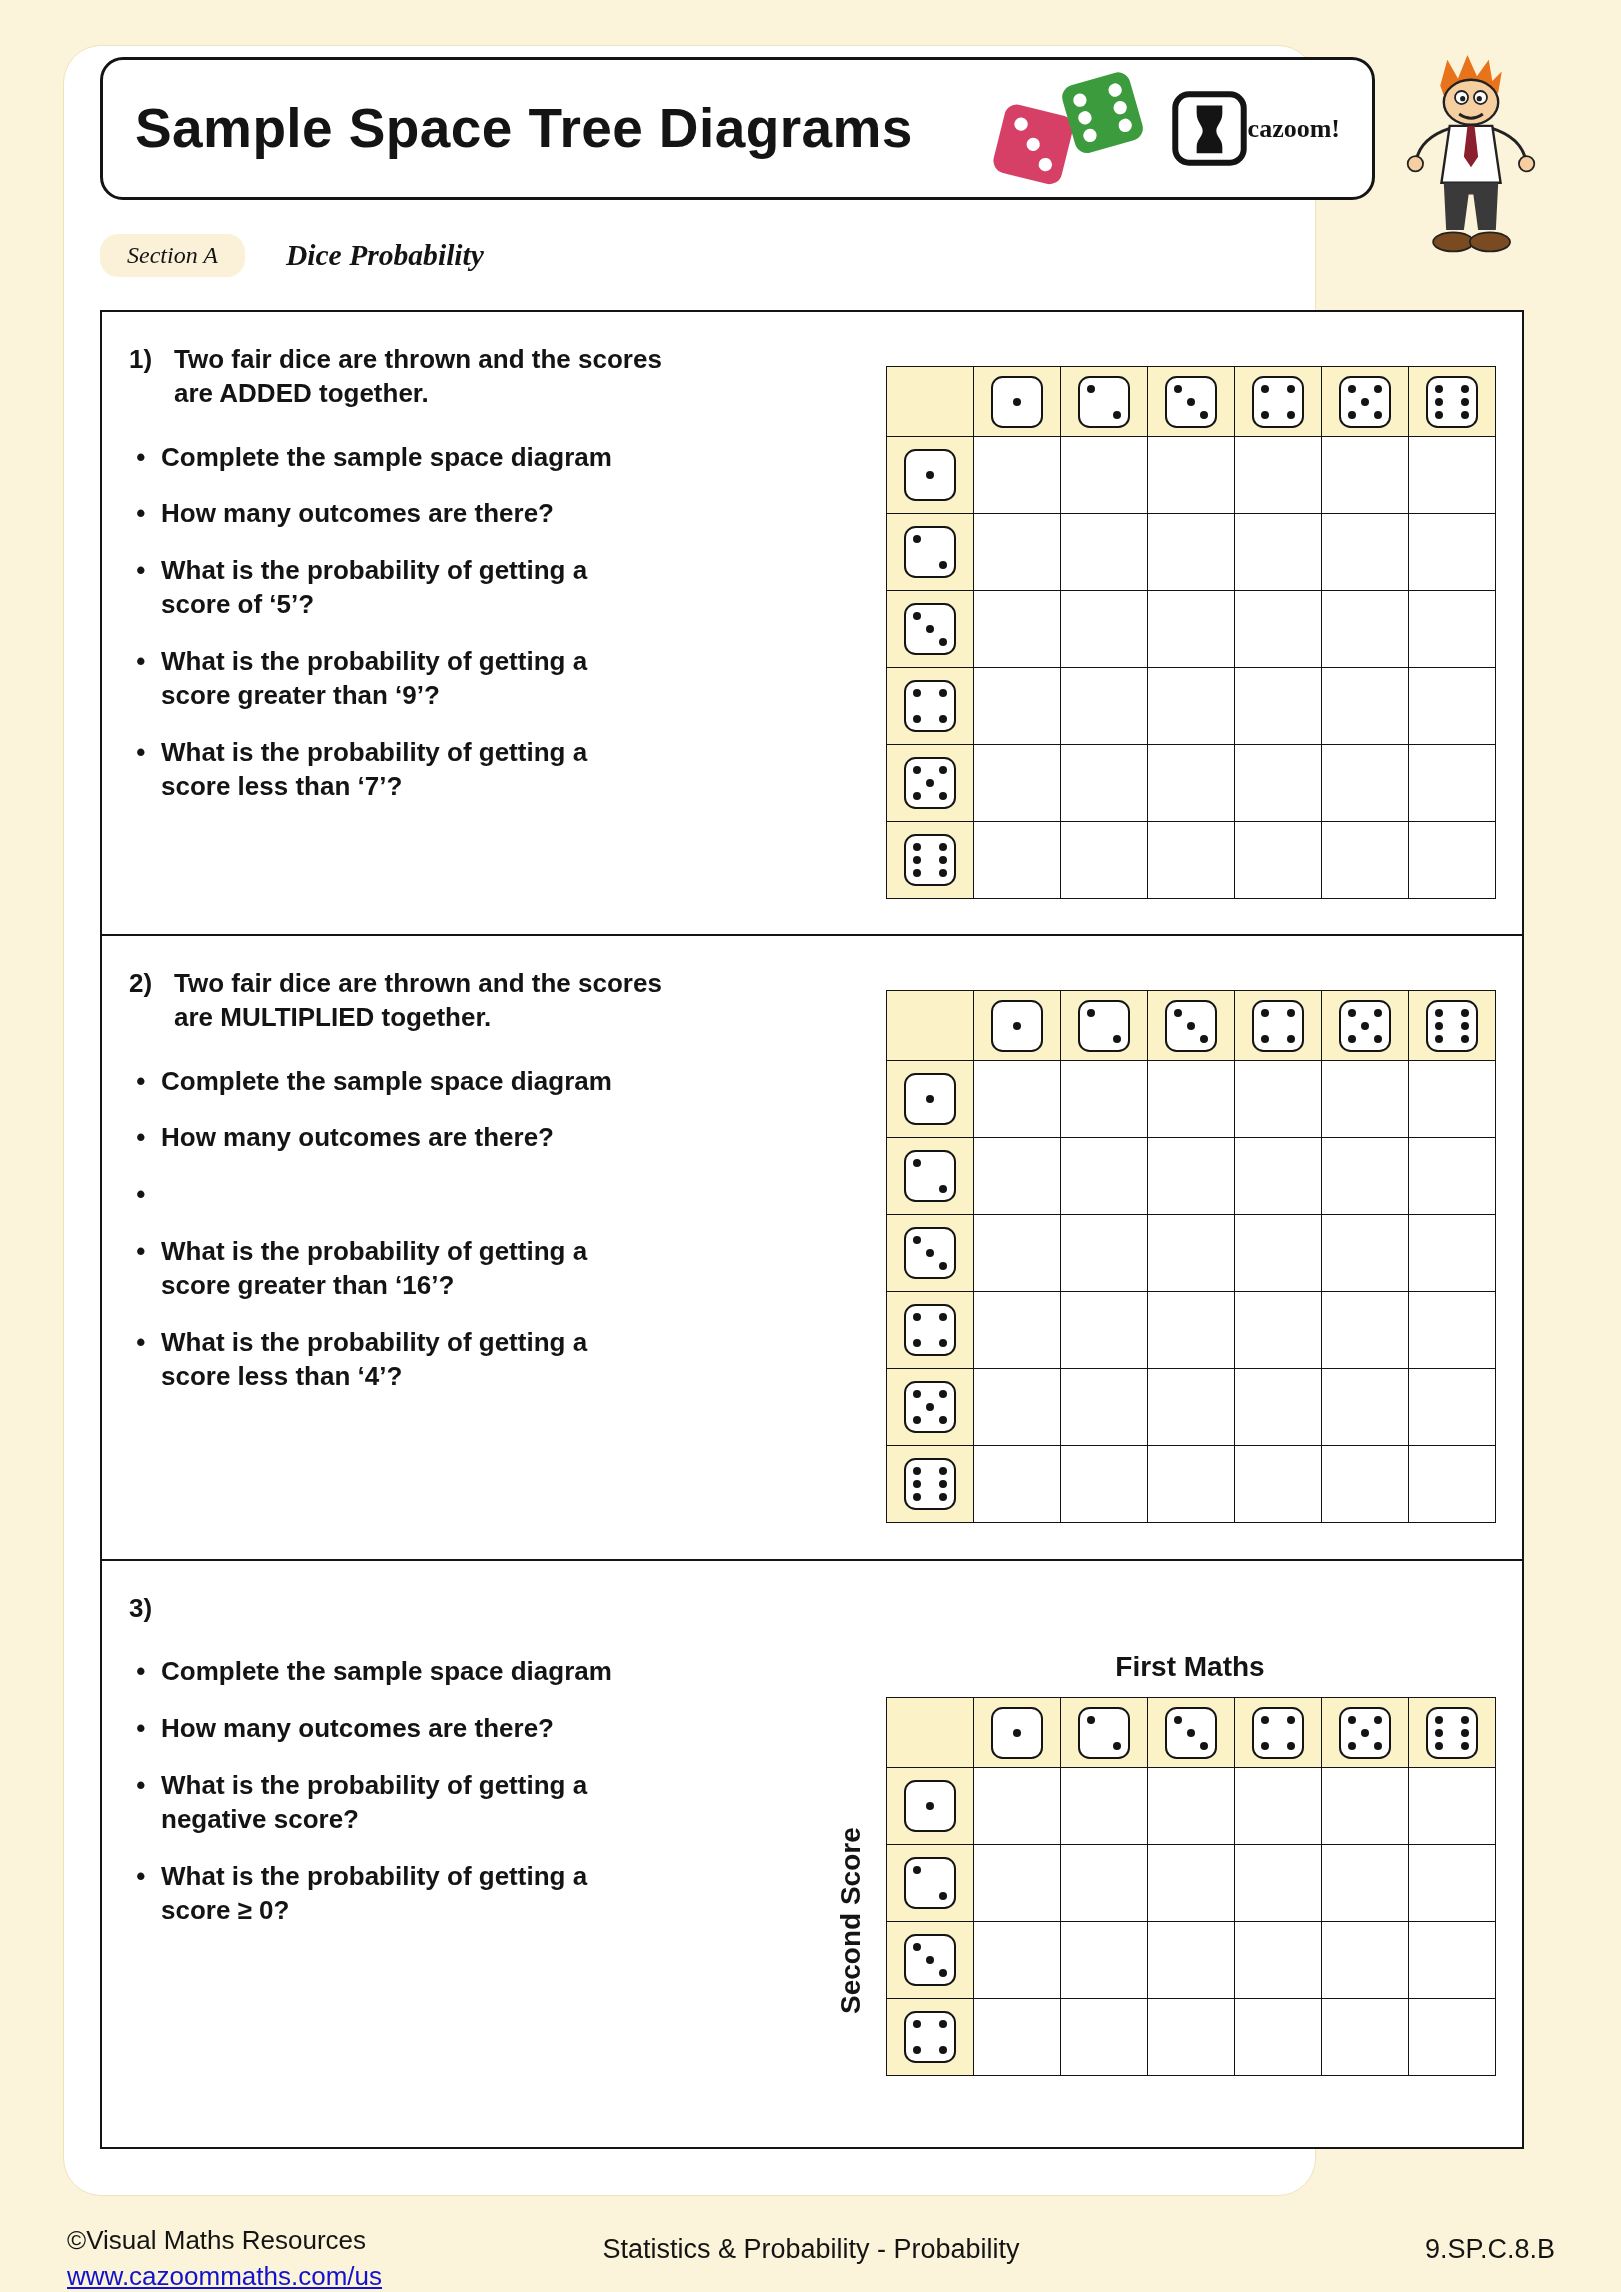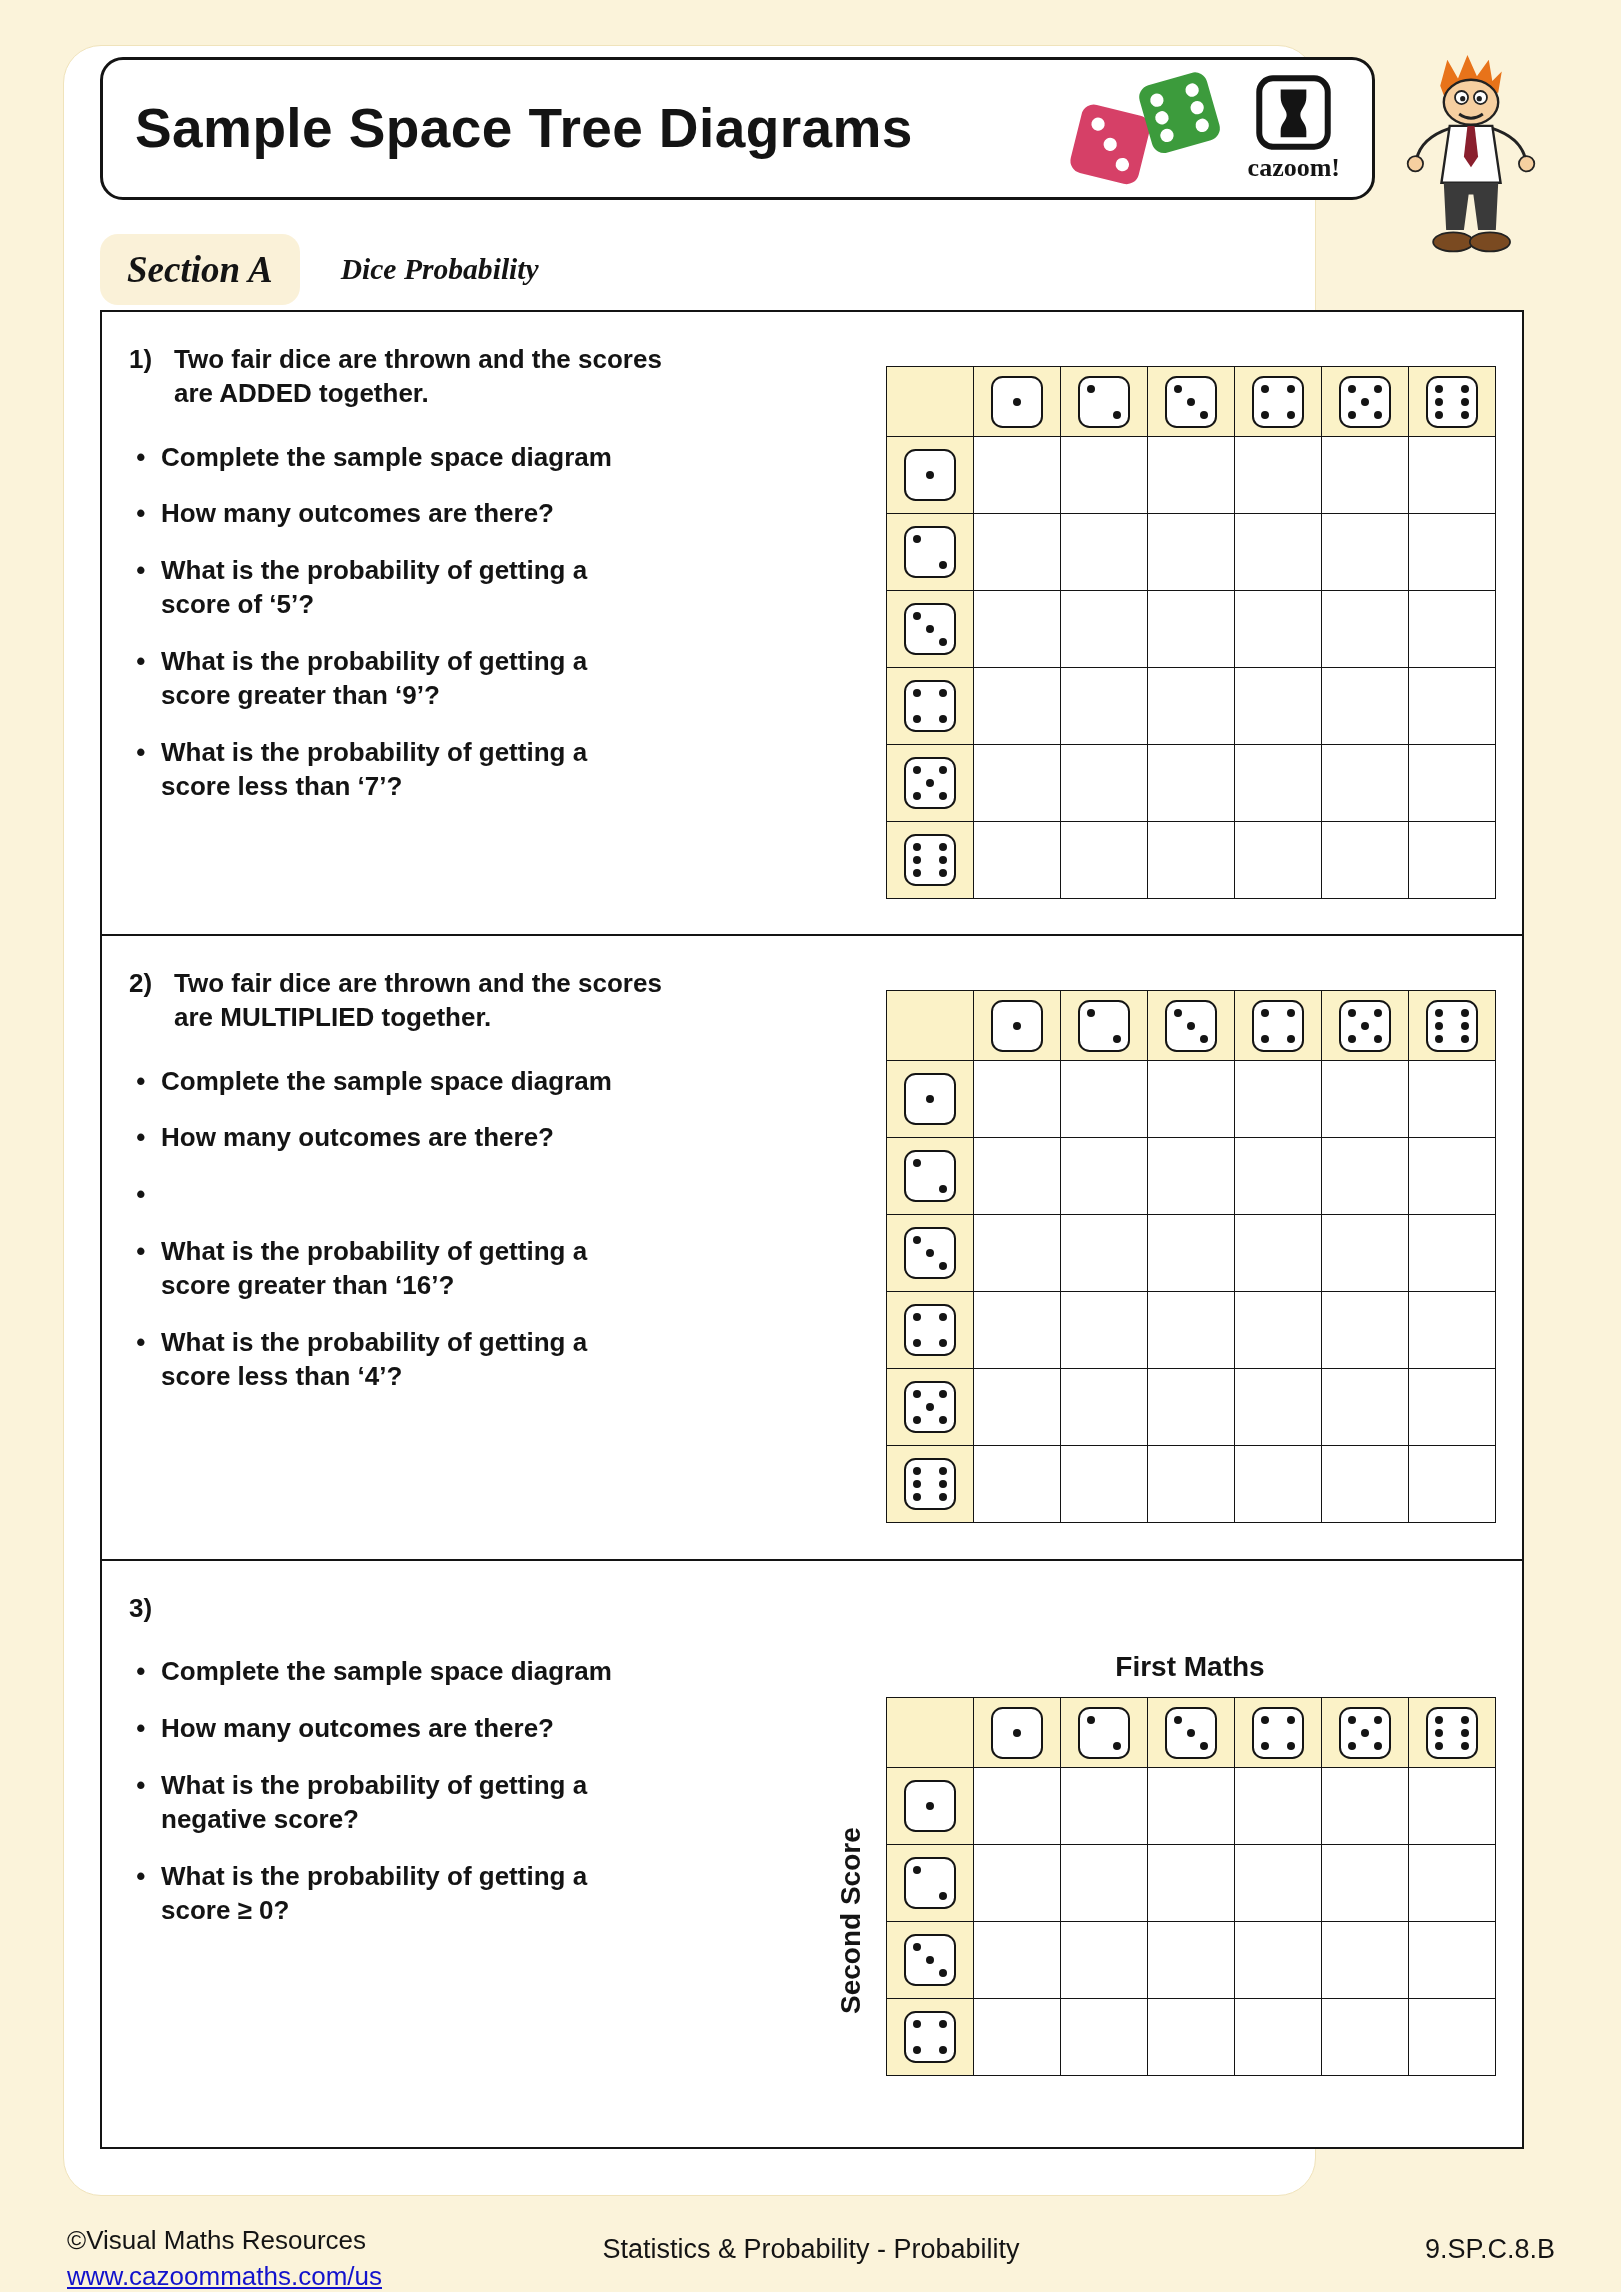--- a/index.html
+++ b/index.html
@@ -26,28 +26,28 @@
   
   .title-box{
     position:absolute;left:36px;top:10.7px;width:1275px;height:143px;
     border:3.6px solid var(--ink);border-radius:23px;background:#fff;
     display:flex;align-items:center;padding:0 32px;gap:23px;
   }
   .title-box h1{
     font-size:55px;font-weight:800;letter-spacing:0.4px;white-space:nowrap;flex:1;
   }
   .title-art{display:flex;align-items:center;gap:23px;}
-  .cazoom-block{display:flex;flex-direction:column;align-items:center;}
+  .cazoom-block{display:flex;flex-direction:row;align-items:center;}
   .cazoom-text{font-family:"Liberation Serif",serif;font-weight:bold;font-size:26px;margin-top:1.8px;}
   .mascot{position:absolute;left:1336px;top:3.6px;}
   
   .section-row{position:absolute;left:36px;top:188px;display:flex;align-items:center;}
   .section-label{
-    background:var(--cream-bubble);border-radius:18px;padding:14px 27px;
-    font-family:"Liberation Serif",serif;font-style:italic;font-weight:bold;font-size:37px;
+    background:var(--cream-bubble);border-radius:18px;padding:8px 27px;
+    font-family:"Liberation Serif",serif;font-style:italic;font-weight:normal;font-size:24px;
   }
   .section-title{
     margin-left:41px;font-family:"Liberation Serif",serif;font-style:italic;font-weight:bold;font-size:29.6px;
   }
   
   .main-box{position:absolute;left:36px;top:264px;width:1424px;height:1839px;border:2.7px solid var(--ink);background:#fff;}
   section.q{position:relative;}
   .q1{height:622px;}
   .q2{height:625px;border-top:2.7px solid var(--ink);}
   .q3{height:586px;border-top:2.7px solid var(--ink);}

